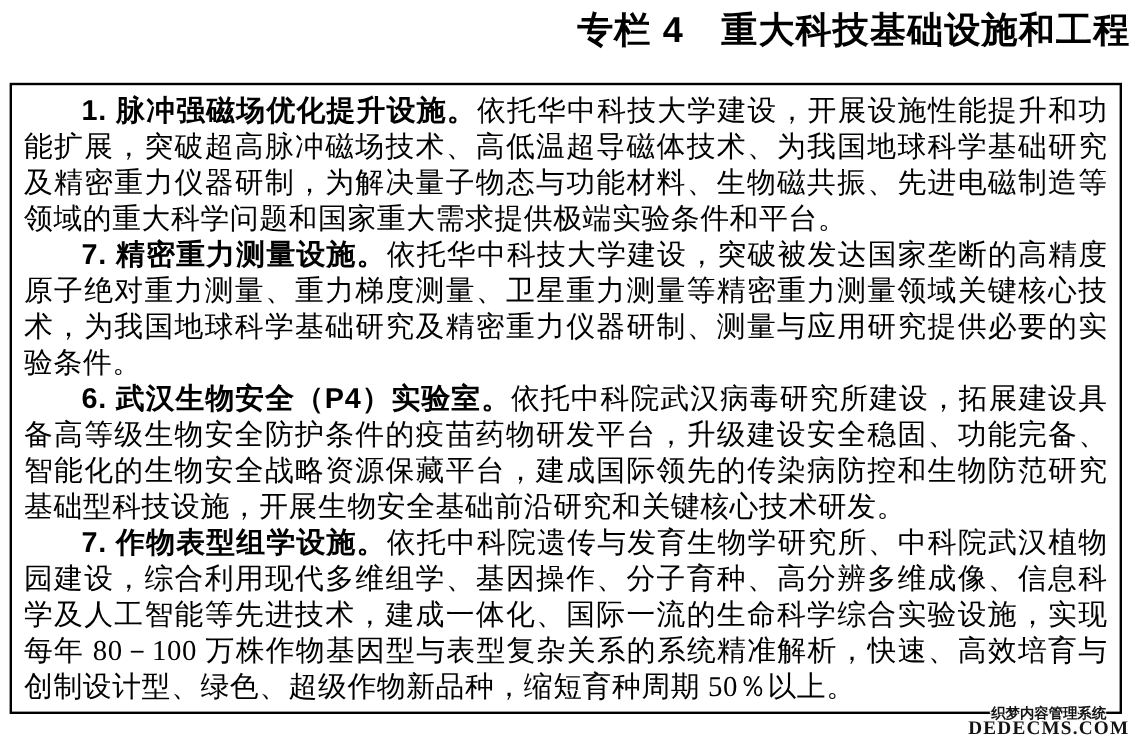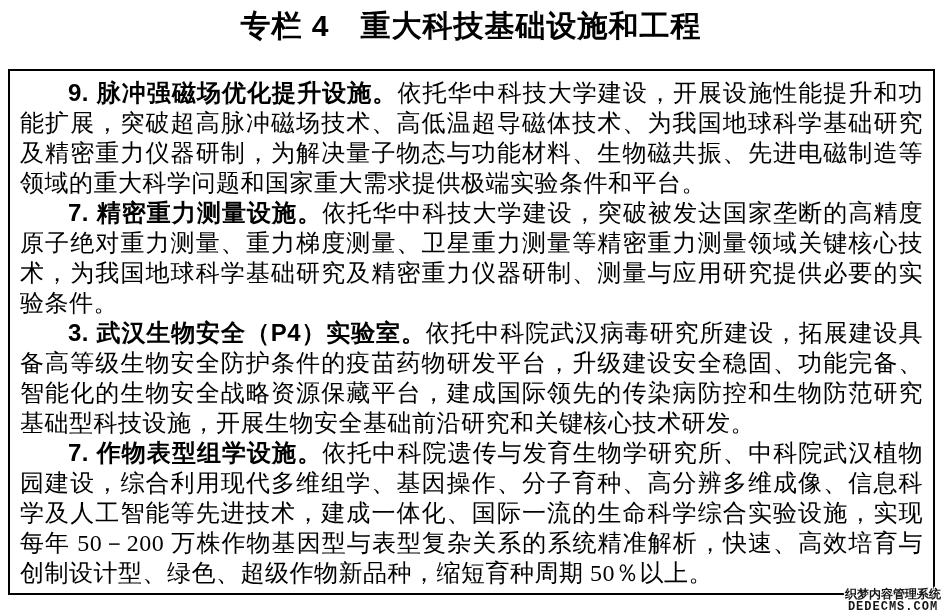--- a/index.html
+++ b/index.html
@@ -5,21 +5,21 @@
   html, body { margin: 0; padding: 0; }
   body {
     width: 942px; height: 616px;
     background: #ffffff;
     color: #000000;
     font-family: "Liberation Serif", serif;
     position: relative;
     overflow: hidden;
   }
   .doc-title {
-    text-align: center;
+    text-align: right;
     font-family: "Liberation Sans", sans-serif;
     font-weight: bold;
     font-size: 30px;
     line-height: 34px;
     padding-top: 9px;
     letter-spacing: 1px;
   }
   .feature-box {
     position: absolute;
     left: 8px; top: 69px;
@@ -52,33 +52,33 @@
       -1px -1px 0 #ffffff, 1px -1px 0 #ffffff,
       -1px  1px 0 #ffffff, 1px  1px 0 #ffffff,
       0 0 2px #cccccc;
   }
   .watermark .wm-cn {
     font-family: "DejaVu Sans", sans-serif;
     font-size: 12px;
     letter-spacing: 0px;
   }
   .watermark .wm-en {
-    font-family: Liberation Mono, monospace;
-    font-size: 12px;
+    font-family: Liberation Serif, serif;
+    font-size: 16px;
     letter-spacing: 1px;
   }
 </style>
 </head>
 <body>
 
 <div class="doc-title">专栏 4　重大科技基础设施和工程</div>
 
 <div class="feature-box">
-  <p><span class="item-lead">9. 脉冲强磁场优化提升设施。</span><span>依托华中科技大学建设，开展设施性能提升和功能扩展，突破超高脉冲磁场技术、高低温超导磁体技术、为我国地球科学基础研究及精密重力仪器研制，为解决量子物态与功能材料、生物磁共振、先进电磁制造等领域的重大科学问题和国家重大需求提供极端实验条件和平台。</span></p>
+  <p><span class="item-lead">1. 脉冲强磁场优化提升设施。</span><span>依托华中科技大学建设，开展设施性能提升和功能扩展，突破超高脉冲磁场技术、高低温超导磁体技术、为我国地球科学基础研究及精密重力仪器研制，为解决量子物态与功能材料、生物磁共振、先进电磁制造等领域的重大科学问题和国家重大需求提供极端实验条件和平台。</span></p>
   <p><span class="item-lead">7. 精密重力测量设施。</span><span>依托华中科技大学建设，突破被发达国家垄断的高精度原子绝对重力测量、重力梯度测量、卫星重力测量等精密重力测量领域关键核心技术，为我国地球科学基础研究及精密重力仪器研制、测量与应用研究提供必要的实验条件。</span></p>
-  <p><span class="item-lead">3. 武汉生物安全（P4）实验室。</span><span>依托中科院武汉病毒研究所建设，拓展建设具备高等级生物安全防护条件的疫苗药物研发平台，升级建设安全稳固、功能完备、智能化的生物安全战略资源保藏平台，建成国际领先的传染病防控和生物防范研究基础型科技设施，开展生物安全基础前沿研究和关键核心技术研发。</span></p>
-  <p><span class="item-lead">7. 作物表型组学设施。</span><span>依托中科院遗传与发育生物学研究所、中科院武汉植物园建设，综合利用现代多维组学、基因操作、分子育种、高分辨多维成像、信息科学及人工智能等先进技术，建成一体化、国际一流的生命科学综合实验设施，实现每年 50－200 万株作物基因型与表型复杂关系的系统精准解析，快速、高效培育与创制设计型、绿色、超级作物新品种，缩短育种周期 50％以上。</span></p>
+  <p><span class="item-lead">6. 武汉生物安全（P4）实验室。</span><span>依托中科院武汉病毒研究所建设，拓展建设具备高等级生物安全防护条件的疫苗药物研发平台，升级建设安全稳固、功能完备、智能化的生物安全战略资源保藏平台，建成国际领先的传染病防控和生物防范研究基础型科技设施，开展生物安全基础前沿研究和关键核心技术研发。</span></p>
+  <p><span class="item-lead">7. 作物表型组学设施。</span><span>依托中科院遗传与发育生物学研究所、中科院武汉植物园建设，综合利用现代多维组学、基因操作、分子育种、高分辨多维成像、信息科学及人工智能等先进技术，建成一体化、国际一流的生命科学综合实验设施，实现每年 80－100 万株作物基因型与表型复杂关系的系统精准解析，快速、高效培育与创制设计型、绿色、超级作物新品种，缩短育种周期 50％以上。</span></p>
 </div>
 
 <div class="watermark">
   <div class="wm-cn">织梦内容管理系统</div>
   <div class="wm-en">DEDECMS.COM</div>
 </div>
 
 </body></html>

